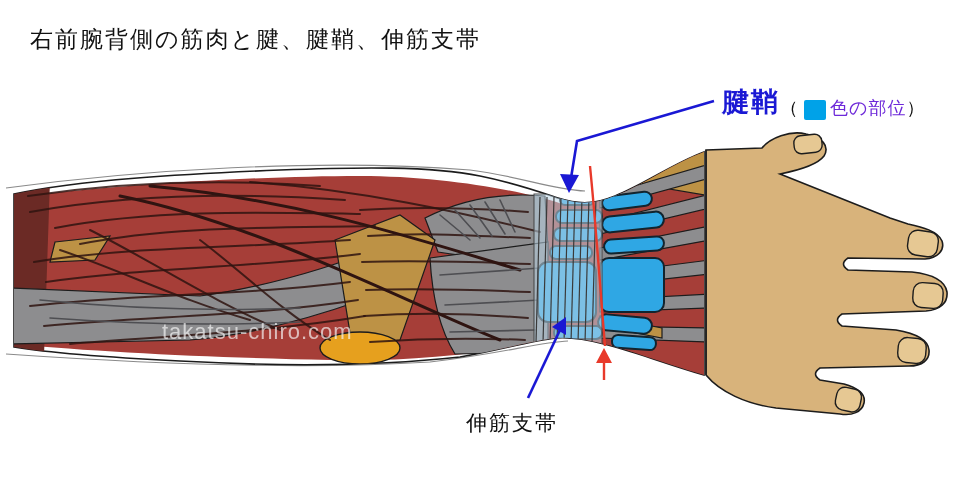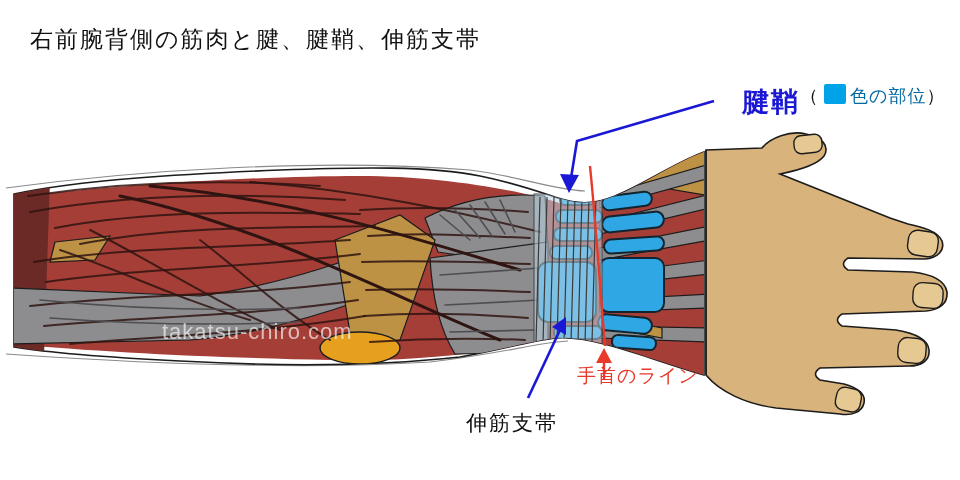--- a/index.html
+++ b/index.html
@@ -3,25 +3,25 @@
 <meta charset="utf-8">
 <style>
   html,body{margin:0;padding:0;background:#fff;}
   #stage{
     position:relative;width:960px;height:480px;overflow:hidden;background:#fff;
     font-family:Liberation Sans, sans-serif;
   }
   #stage svg{position:absolute;left:0;top:0;}
   .txt{position:absolute;white-space:nowrap;}
   .title{left:30px;top:24px;font-size:23px;color:#111;letter-spacing:2px;}
-  .sheath-label-row{left:722px;top:84px;display:flex;align-items:flex-start;margin-left:20px;}
+  .sheath-label-row{left:722px;top:84px;display:flex;align-items:flex-end;}
   .sheath-word{font-size:27px;font-weight:bold;color:var(--label_blue);letter-spacing:2px;}
   .paren{font-size:18px;color:#111;}
   .swatch{display:inline-block;width:22px;height:20px;background:var(--swatch_blue);margin:0 4px 0 6px;border-radius:2px;}
-  .note{font-size:18px;color:#0369a1;letter-spacing:1px;}
+  .note{font-size:18px;color:#6d28d9;letter-spacing:1px;}
   .wrist-text{left:577px;top:363px;font-size:19px;color:var(--line_red);letter-spacing:1px;}
   .retinaculum-text{left:466px;top:401px;font-size:21px;color:#111;letter-spacing:2px;margin-top:8px;}
   .watermark{left:162px;top:319px;font-size:22px;color:var(--watermark_color);letter-spacing:1px;}
   
   .skin-fill{fill:#ffffff;stroke:var(--outline_dark);stroke-width:1.6;}
   .contour{fill:none;stroke:#8a8a8a;stroke-width:1.2;}
   .muscle{fill:var(--muscle_red);}
   .muscle-dk{fill:var(--muscle_dark);}
   .gray{fill:var(--tendon_gray);stroke:var(--outline_dark);stroke-width:1.2;}
   .tan{fill:var(--band_tan);stroke:var(--outline_dark);stroke-width:1.2;}
@@ -196,17 +196,16 @@
   <div class="txt watermark">takatsu-chiro.com</div>
 
   <div class="txt sheath-label-row">
     <span class="sheath-word">腱鞘</span>
     <span class="paren">（</span>
     <span class="swatch"></span>
     <span class="note">色の部位</span>
     <span class="paren">）</span>
   </div>
 
-  <div class="txt wrist-text">手首のライン</div>
 
   <div class="txt retinaculum-text">伸筋支帯</div>
 
 </div>
 
 </body></html>

